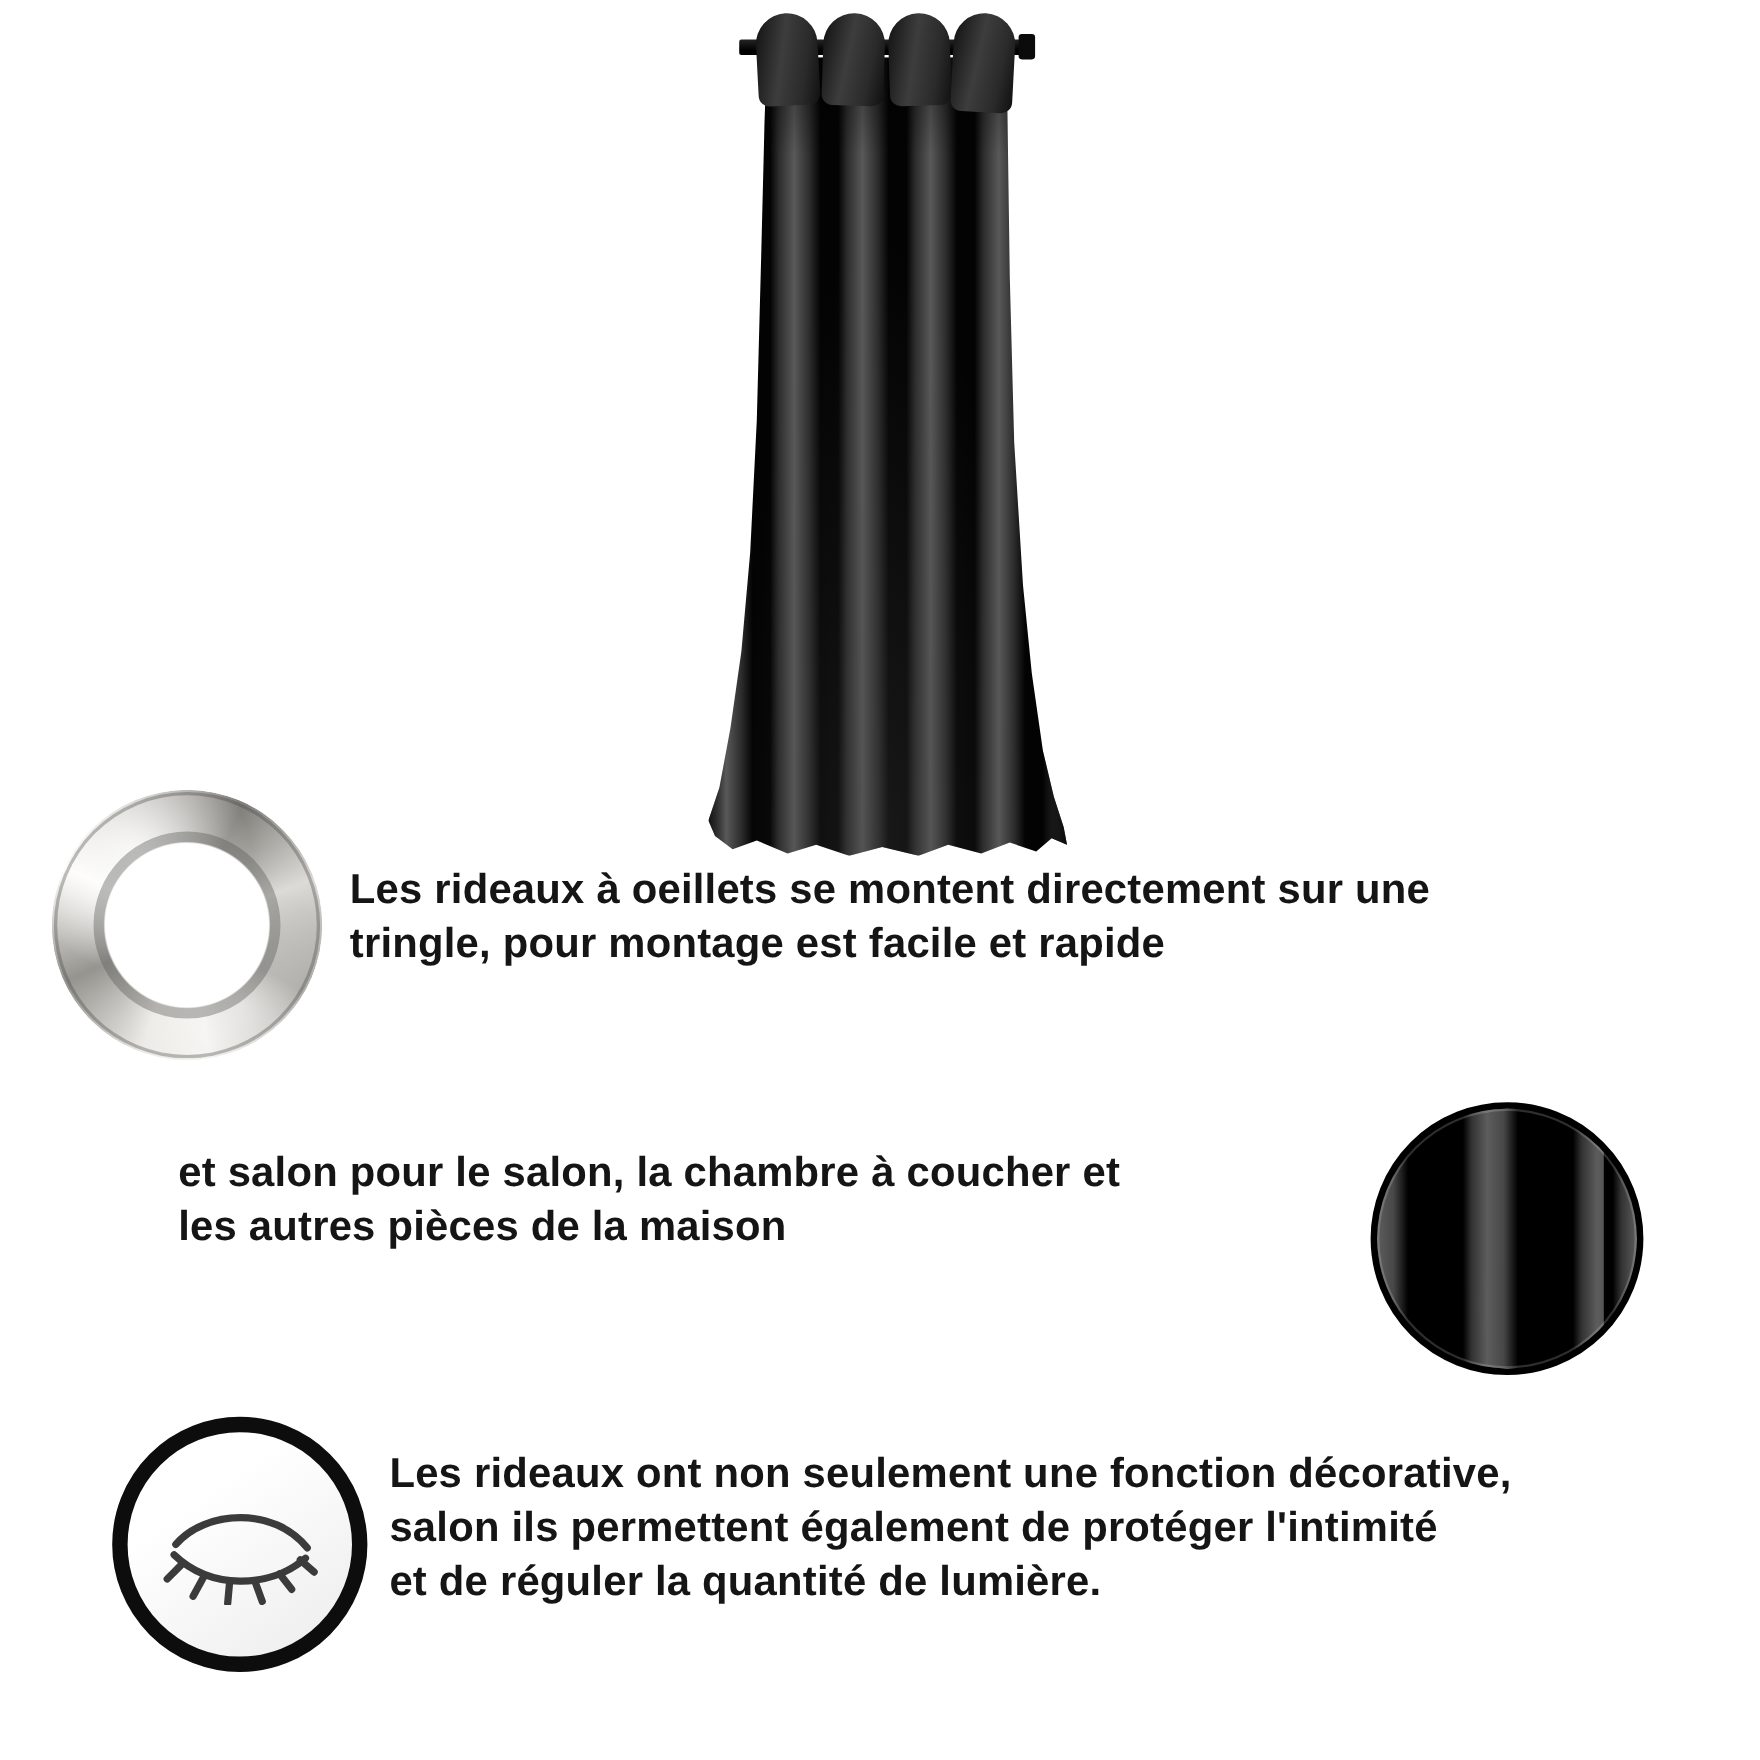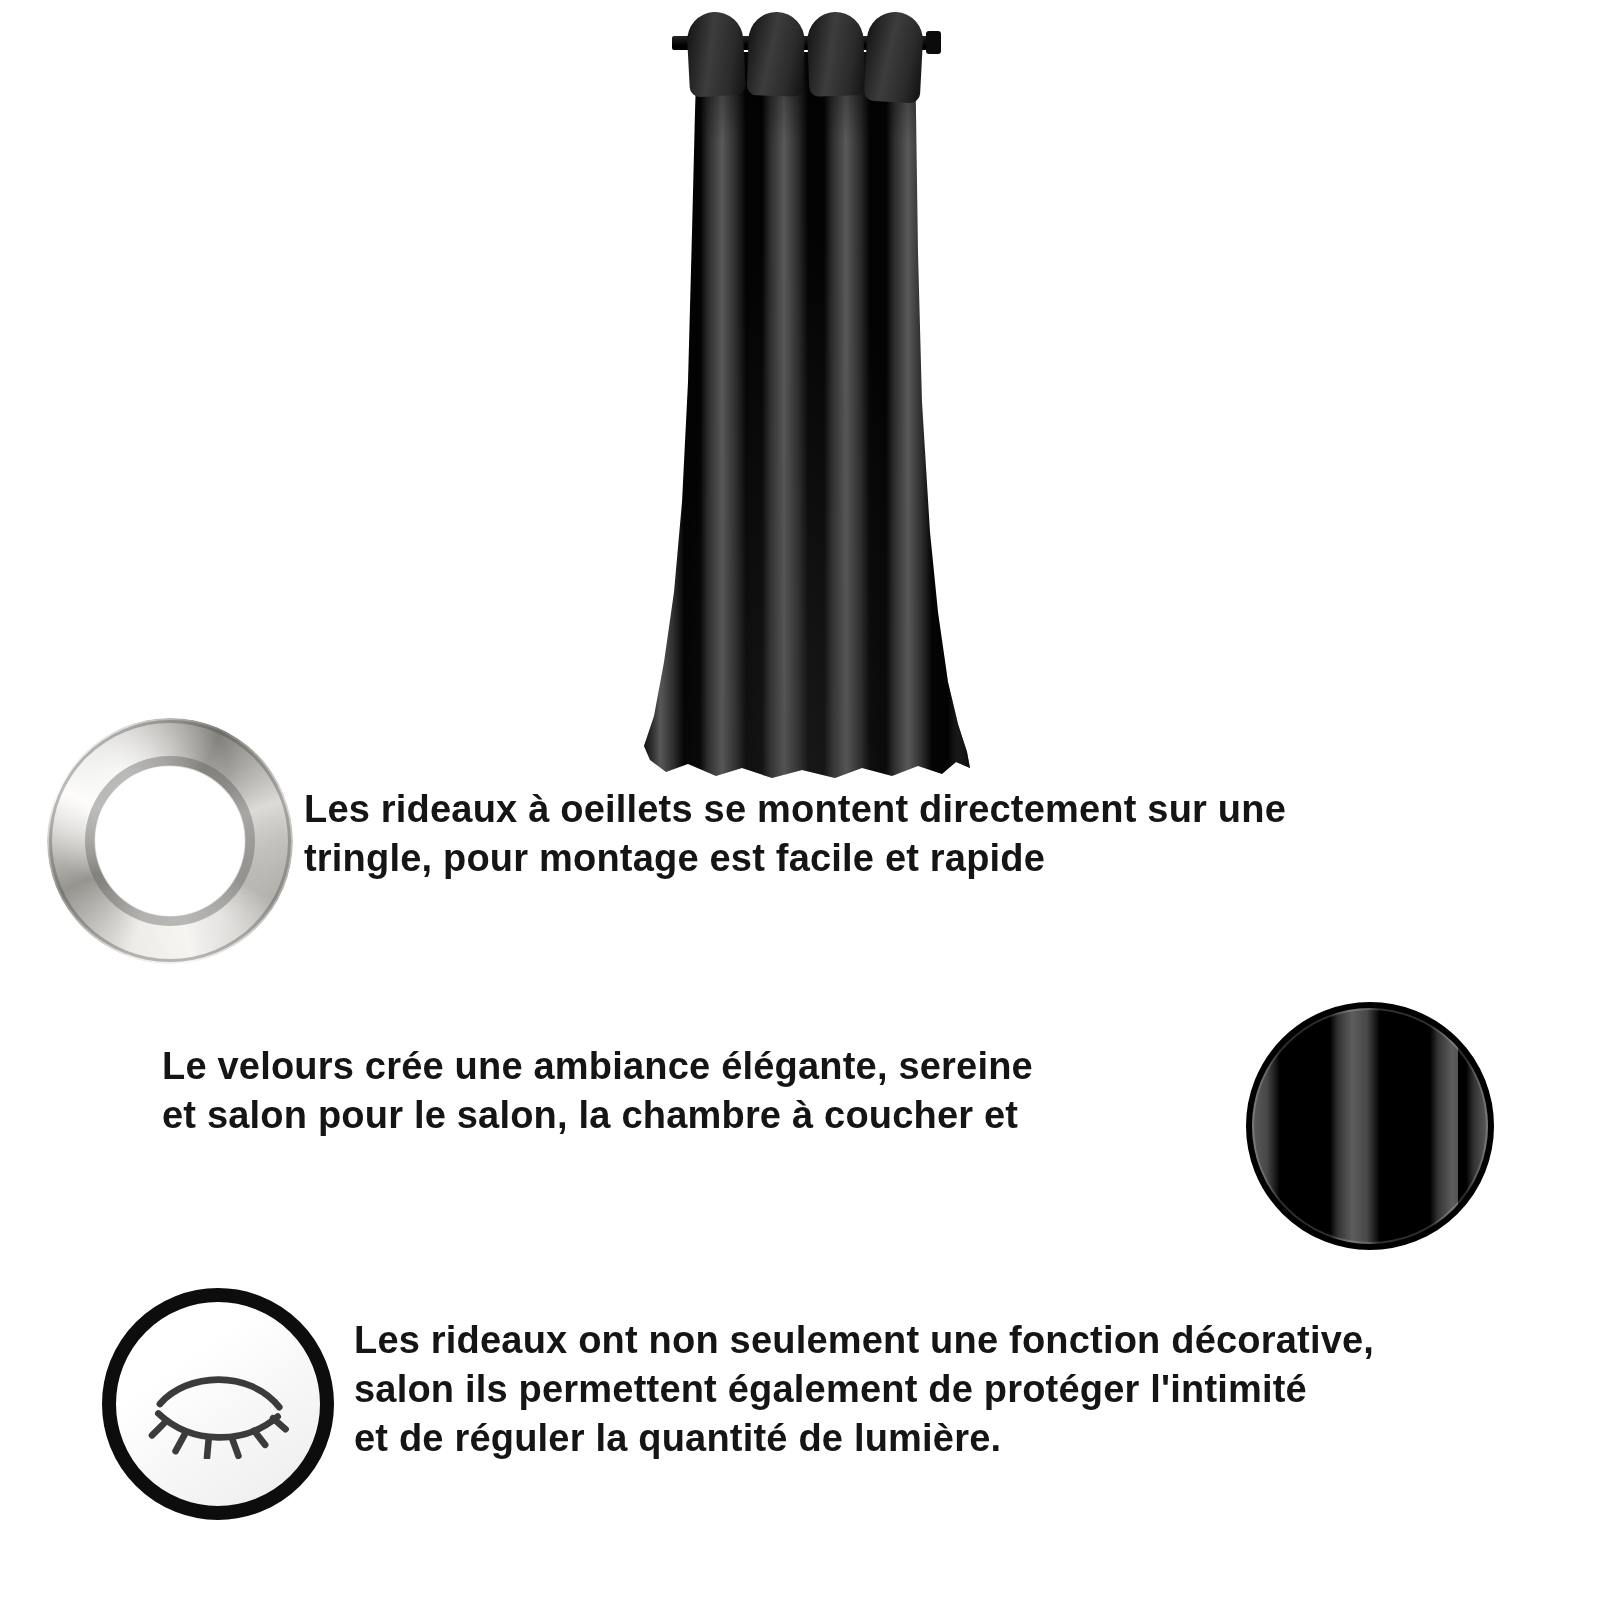--- a/index.html
+++ b/index.html
@@ -94,21 +94,21 @@
     background:linear-gradient(145deg,#ffffff 30%,#ececec 100%);
     display:flex;align-items:center;justify-content:center;
   }
 
   
   .feature-text{
     position:absolute;color:#151515;font-weight:700;font-size:38px;line-height:49px;
     letter-spacing:.2px;white-space:nowrap;
   }
   .feature-text span{display:block;}
-  .t1{left:304px;top:785px;}
+  .t1{left:318px;top:785px;}
   .t2{left:162px;top:1042px;}
   .t3{left:354px;top:1316px;}
 </style>
 </head>
 <body>
 
 <div class="canvas">
 
   <div class="curtain-photo">
     <div class="curtain-body"></div>
@@ -121,22 +121,22 @@
   </div>
 
   <div class="grommet-ring"></div>
 
   <div class="feature-text t1">
     <span>Les rideaux à oeillets se montent directement sur une</span>
     <span>tringle, pour montage est facile et rapide</span>
   </div>
 
   <div class="feature-text t2">
-    <span>Le velours crée une ambiance élégante, sereine</span>
     <span>et salon pour le salon, la chambre à coucher et</span>
+    <span>les autres pièces de la maison</span>
   </div>
 
   <div class="velvet-closeup"></div>
 
   <div class="eye-badge">
     <svg width="160" height="110" viewBox="0 0 100 70">
       <g fill="none" stroke="#3b3b3b" stroke-width="4.2" stroke-linecap="round">
         <path d="M13 35 C 30 15, 70 13, 89 37"></path>
         <path d="M12 41 C 33 61, 67 61, 88 43"></path>
         <line x1="17" y1="46" x2="8" y2="55"></line>

